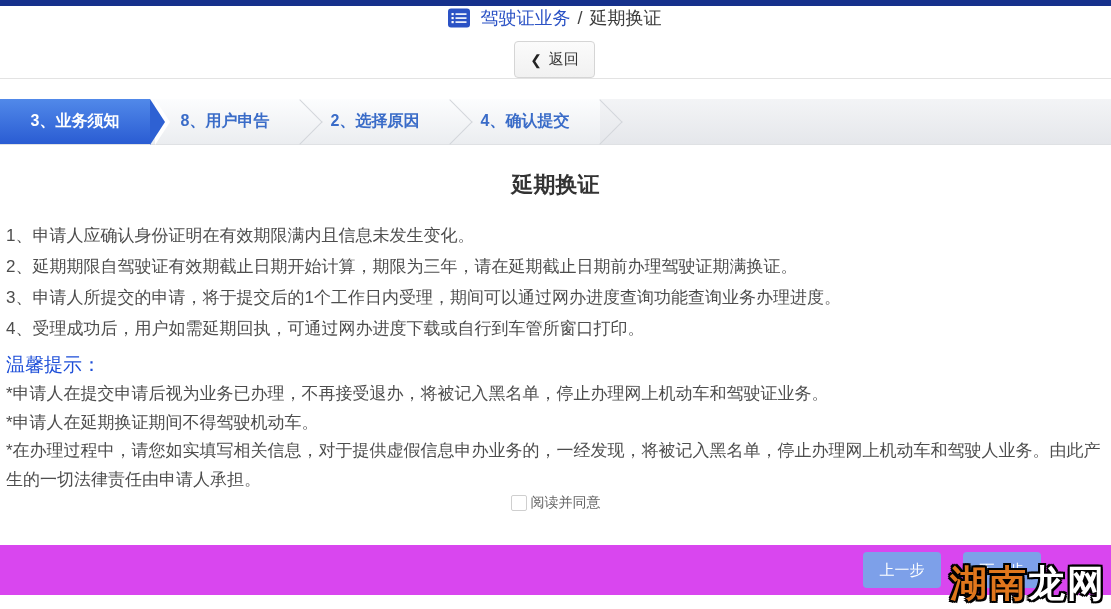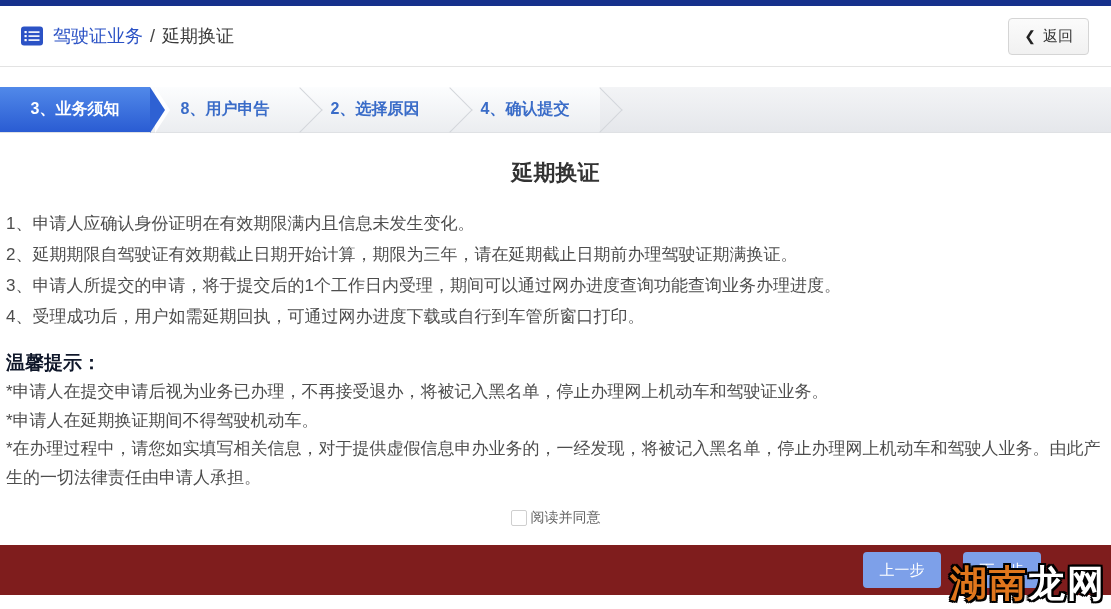--- a/index.html
+++ b/index.html
@@ -10,27 +10,28 @@
     position: relative;
     overflow: hidden;
     color: #4d4d4d;
   }
 
   
   .topbar { height: 6px; background: #16318c; }
 
   
   header {
-    height: 61px;
+    height: 73px;
     display: flex;
     align-items: center;
     justify-content: space-between;
     padding: 0 22px 0 20px;
     border-bottom: 1px solid #e3e3e3;
     background: #fff;
+    flex-direction: column;
   }
   .crumb { display: flex; align-items: center; font-size: 18px; }
   .crumb .icon { display: inline-flex; margin-right: 9px; }
   .crumb-primary { color: #2b52c5; }
   .crumb-sep { color: #444; margin: 0 7px; }
   .crumb-secondary { color: #3a3a3a; }
   .back-btn {
     display: inline-flex;
     align-items: center;
     gap: 7px;
@@ -114,29 +115,28 @@
   .page-title {
     text-align: center;
     font-size: 22px;
     font-weight: bold;
     color: #333;
     margin: 25px 0 20px 0;
   }
   .notice { font-size: 17px; color: #4d4d4d; line-height: 31px; }
   .tips-title {
     font-size: 19px;
-    font-weight: bold;
-    color: #0f172a;
-    margin-top: 16px;
+    font-weight: normal;
+    color: #1d4ed8;
+    margin-top: 6px;
     line-height: 30px;
   }
   .tip { font-size: 17px; color: #4d4d4d; line-height: 28.5px; }
 
   .agree-row {
-    margin-top: 17px;
     display: flex;
     align-items: center;
     justify-content: center;
     gap: 4px;
   }
   .checkbox {
     width: 16px;
     height: 16px;
     border: 1px solid #cfcfcf;
     border-radius: 2px;
@@ -146,21 +146,21 @@
   }
   .agree-label { font-size: 14px; color: #666; }
 
   
   .footer {
     position: absolute;
     left: 0;
     bottom: 14px;
     width: 100%;
     height: 50px;
-    background: #7f1d1d;
+    background: #d946ef;
     display: flex;
     align-items: center;
     justify-content: flex-end;
     gap: 22px;
     padding-right: 70px;
   }
   .nav-btn {
     width: 78px;
     height: 36px;
     border: none;

